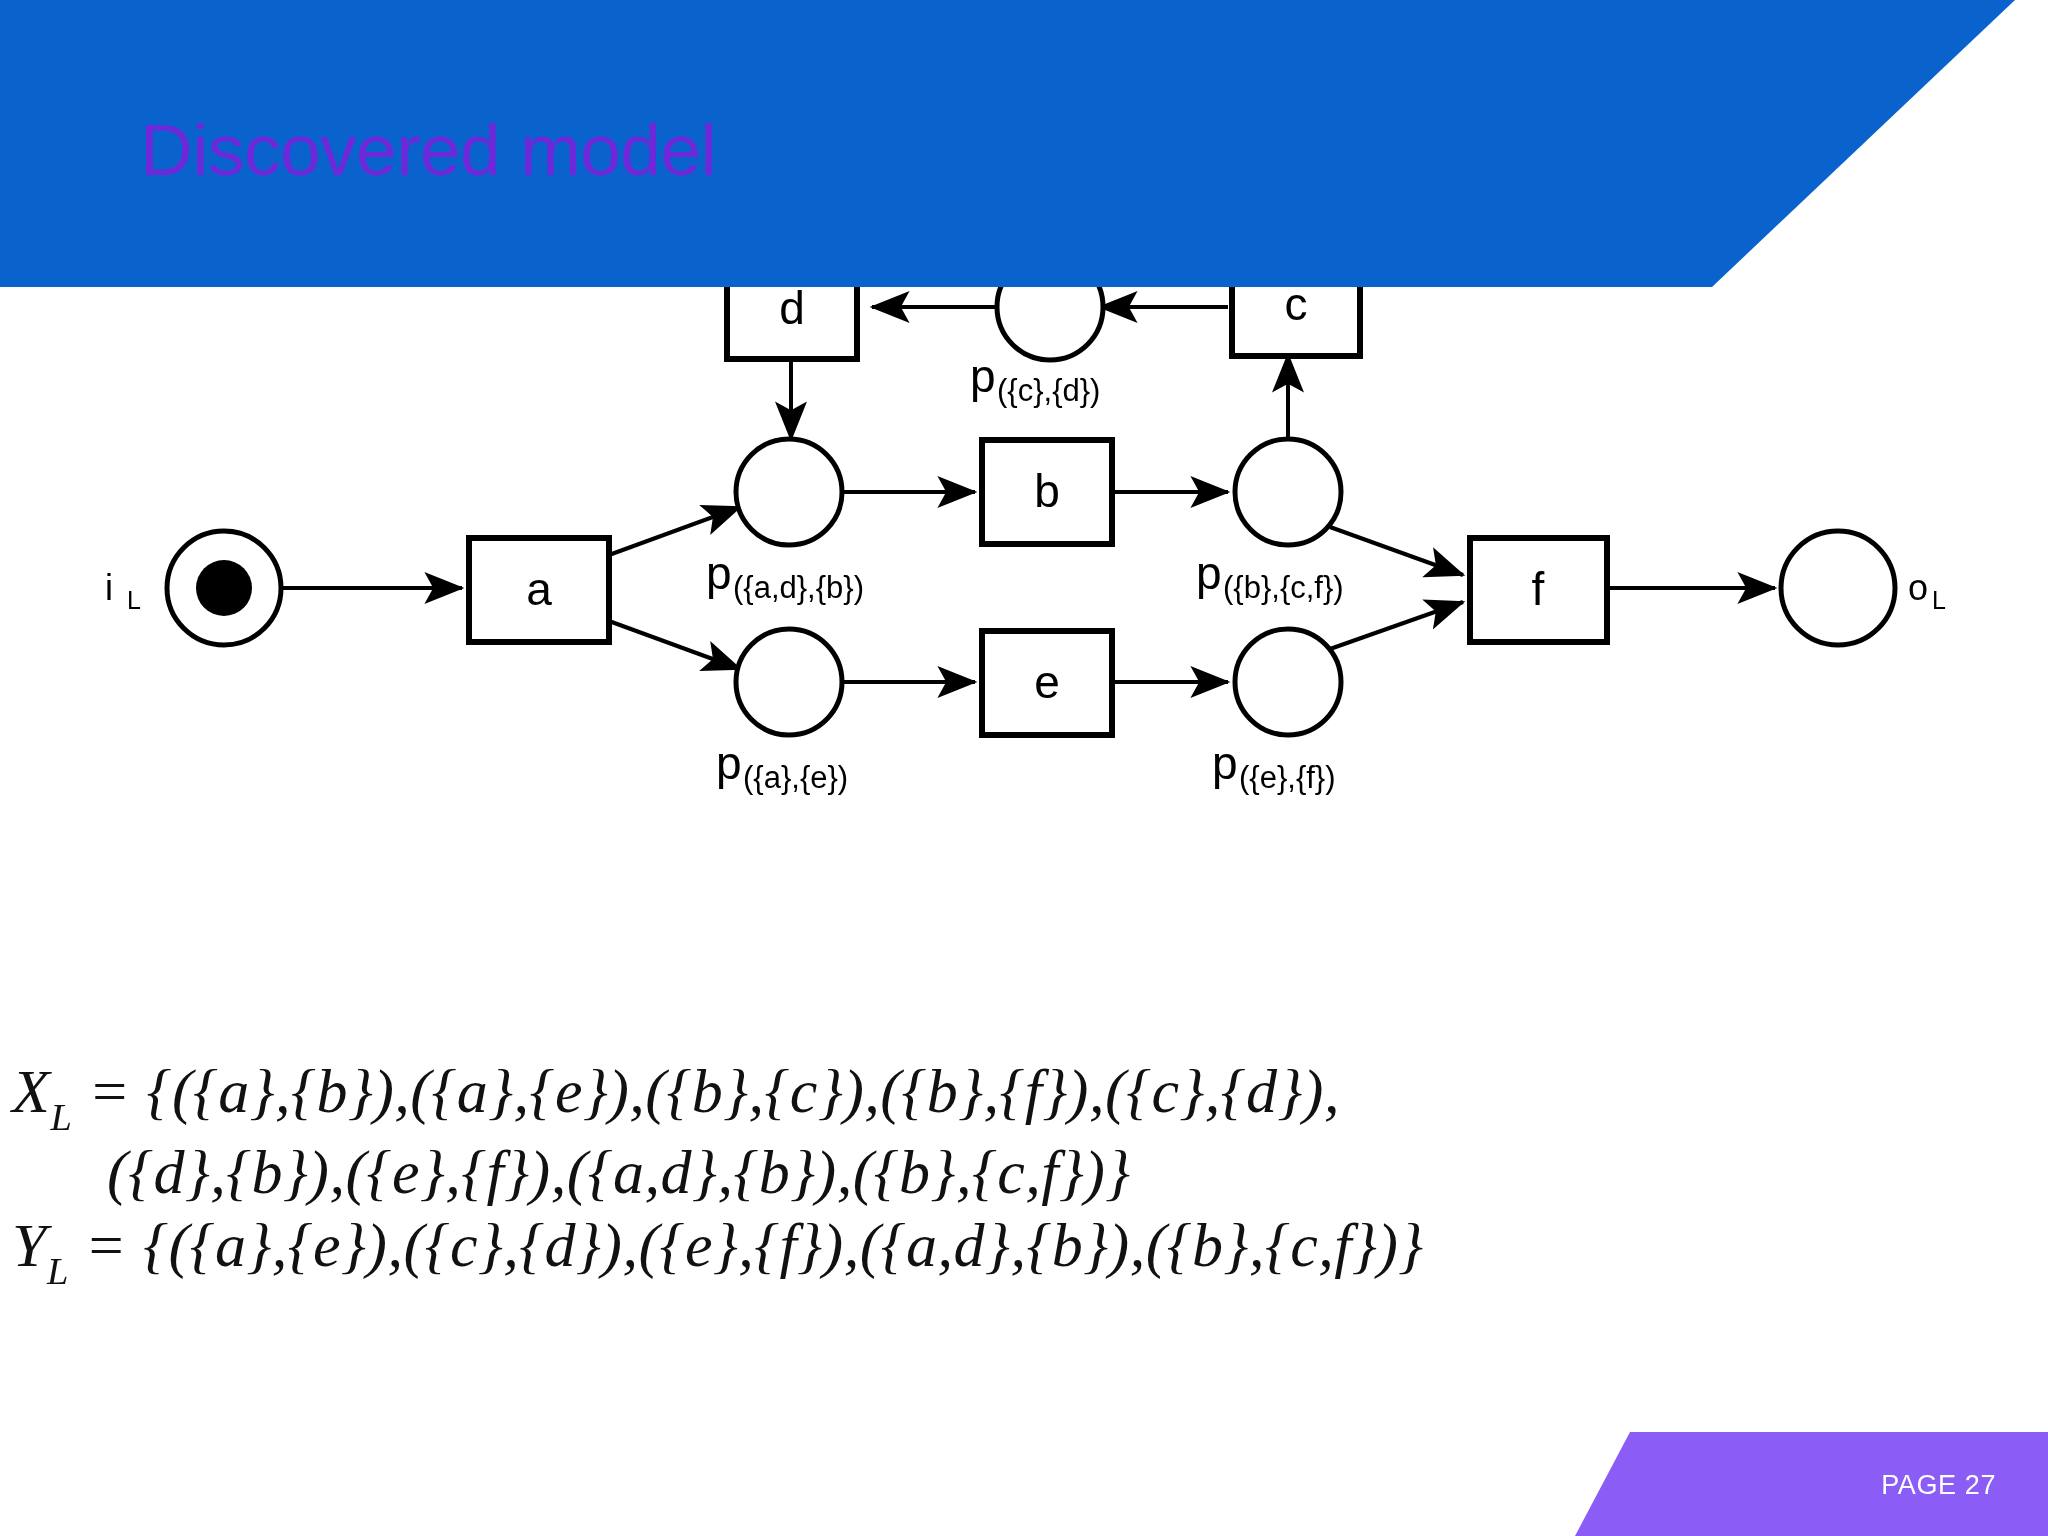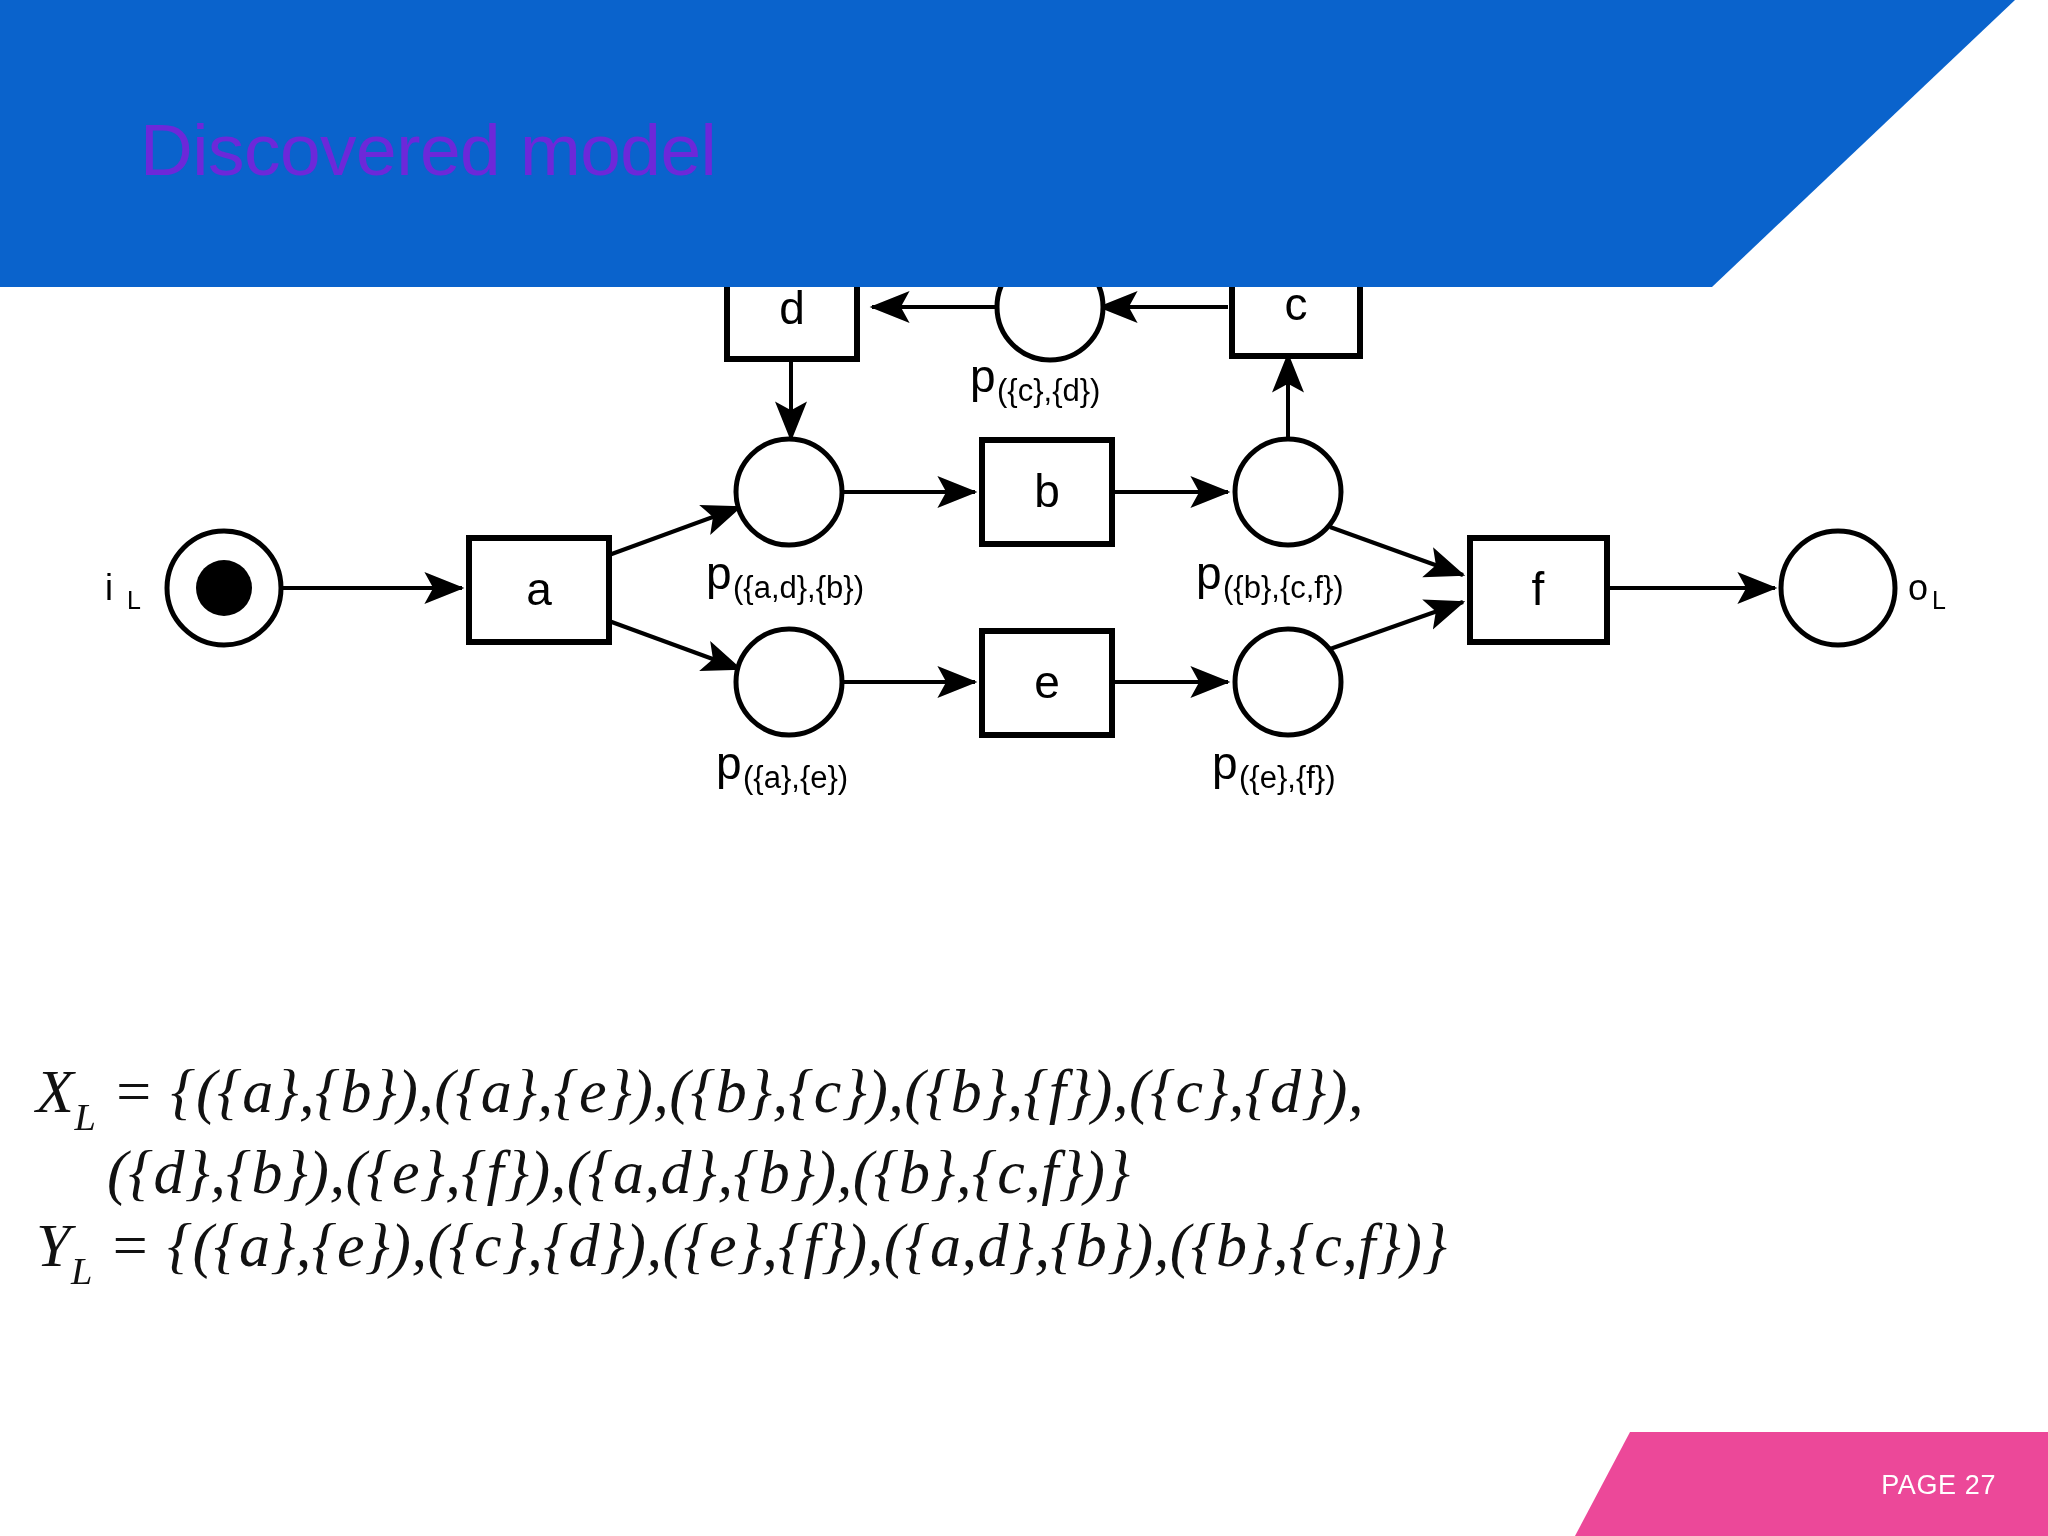--- a/index.html
+++ b/index.html
@@ -81,41 +81,41 @@
     font-family: "Liberation Serif", "DejaVu Serif", serif;
     color: #111111;
   }
   .formula-line {
     font-size: 62px;
     line-height: 1.18;
     white-space: nowrap;
     letter-spacing: 0.5px;
   }
   .formula-line.indented { padding-left: 107px; }
-  .formula-line.flush { padding-left: 36px; }
+  .formula-line.flush { padding-left: 12px; }
   .mvar {
     font-style: italic;
     font-family: "Liberation Serif", "DejaVu Serif", serif;
   }
   .msub {
     font-style: italic;
     font-size: 0.62em;
     vertical-align: sub;
     position: relative;
     top: 0.12em;
   }
 
   
   #footer-banner {
     position: absolute;
     left: 1575px;
     top: 1432px;
     width: 473px;
     height: 104px;
-    background: #ec4899;
+    background: #8b5cf6;
     clip-path: polygon(55px 0, 473px 0, 473px 104px, 0 104px);
   }
   #page-number {
     position: absolute;
     right: 52px;
     top: 38px;
     font-size: 27px;
     color: #ffffff;
     letter-spacing: 0.6px;
     white-space: nowrap;

